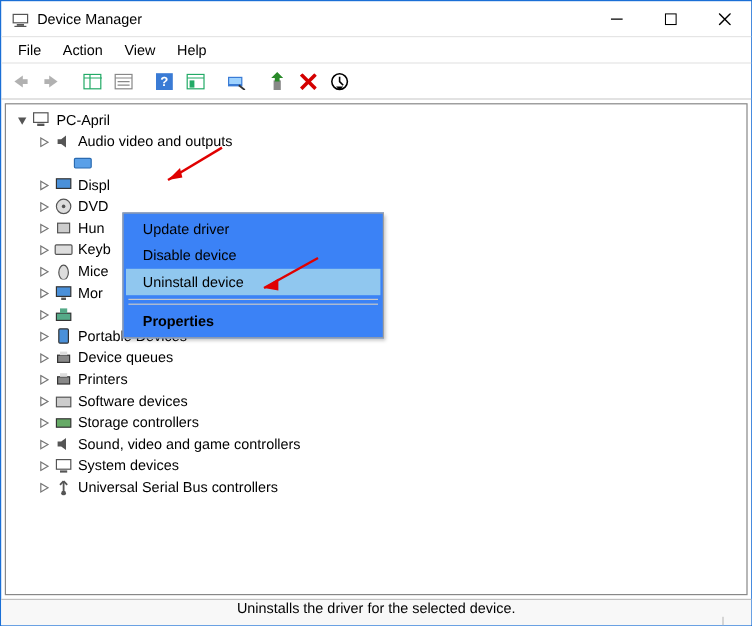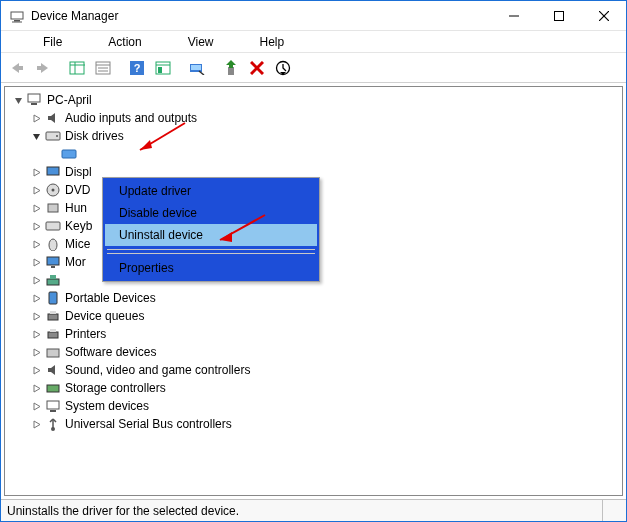--- a/index.html
+++ b/index.html
@@ -39,21 +39,21 @@
     font-family: "Segoe UI Symbol", sans-serif;
   }
   .menubar {
     height: 22px;
     display: flex;
     align-items: center;
     padding: 0 6px;
     gap: 2px;
     border-bottom: 1px solid #e5e5e5;
   }
-  .menubar .mi { padding: 2px 8px; margin-left: 28px; }
+  .menubar .mi { padding: 2px 8px; }
   .toolbar {
     height: 30px;
     display: flex;
     align-items: center;
     padding: 0 4px;
     border-bottom: 1px solid #d0d0d0;
     gap: 0;
   }
   .tb {
     width: 24px; height: 24px;
@@ -84,45 +84,46 @@
   .node-icon { width: 16px; height: 16px; margin-right: 4px; display:inline-flex;align-items:center;justify-content:center;}
   .node-label {}
   .indent { display:inline-block; height:1px; }
   .statusbar {
     height: 22px;
     border-top: 1px solid #c0c0c0;
     display:flex;align-items:center;
     padding: 0 6px;
     font-size: 12px;
     background:#f8f8f8;
+    flex-direction:column;
   }
   .statusbar .sb-right {
     width: 18px; height:100%; border-left:1px solid #c0c0c0; margin-left:auto;
   }
   
   .ctxmenu {
     position: absolute;
     left: 102px;
     top: 177px;
     width: 218px;
-    background: #1d4ed8;
+    background: #3b82f6;
     border: 1px solid #a0a0a0;
     box-shadow: 2px 2px 3px rgba(0,0,0,.25);
     padding: 2px;
     z-index: 10;
   }
   .ctx-item {
     height: 22px;
     display:flex;align-items:center;
     padding: 0 14px;
   }
   .ctx-item.highlight {
     background: #90c7ef;
   }
-  .ctx-item.bold { font-weight: 400; }
+  .ctx-item.bold { font-weight: 700; }
   .ctx-sep {
     height: 1px;
     background: #c8c8c8;
     margin: 3px 2px;
   }
   
   .arrow {
     position: absolute;
     pointer-events: none;
     z-index: 20;
@@ -273,39 +274,24 @@
       <span class="tw">
           <svg width="9" height="9">
             <use href="#tw-closed"></use>
           </svg>
         </span>
       <span class="node-icon">
           <svg width="14" height="14">
             <path d="M2 5 L5 5 L9 2 L9 12 L5 9 L2 9 Z" fill="#555"></path>
           </svg>
         </span>
-      <span class="node-label">Audio inputs and outputs</span>
-    </div>
-
-
-    <div class="row">
-      <span class="indent" style="width:18px"></span>
-      <span class="tw">
-          <svg width="9" height="9">
-            <use href="#tw-open"></use>
-          </svg>
-        </span>
-      <span class="node-icon">
-          <svg width="16" height="12">
-            <rect x="1" y="2" width="14" height="8" rx="1" fill="#ddd" stroke="#555"></rect>
-            <circle cx="12" cy="6" r="1" fill="#555"></circle>
-          </svg>
-        </span>
-      <span class="node-label">Disk drives</span>
-    </div>
+      <span class="node-label">Audio video and outputs</span>
+    </div>
+
+
 
 
     <div class="row" style="position:relative">
       <span class="indent" style="width:50px"></span>
       <span class="node-icon">
           <svg width="16" height="12">
             <rect x="1" y="2" width="14" height="8" rx="1" fill="#5aa0e8" stroke="#2a6ab0"></rect>
           </svg>
         </span>
     </div>
@@ -481,40 +467,40 @@
     </div>
 
     <div class="row">
       <span class="indent" style="width:18px"></span>
       <span class="tw">
           <svg width="9" height="9">
             <use href="#tw-closed"></use>
           </svg>
         </span>
       <span class="node-icon">
+          <svg width="14" height="12">
+            <rect x="1" y="3" width="12" height="7" fill="#6a6" stroke="#333"></rect>
+          </svg>
+        </span>
+      <span class="node-label">Storage controllers</span>
+    </div>
+
+    <div class="row">
+      <span class="indent" style="width:18px"></span>
+      <span class="tw">
+          <svg width="9" height="9">
+            <use href="#tw-closed"></use>
+          </svg>
+        </span>
+      <span class="node-icon">
           <svg width="14" height="14">
             <path d="M2 5 L5 5 L9 2 L9 12 L5 9 L2 9 Z" fill="#555"></path>
           </svg>
         </span>
       <span class="node-label">Sound, video and game controllers</span>
-    </div>
-
-    <div class="row">
-      <span class="indent" style="width:18px"></span>
-      <span class="tw">
-          <svg width="9" height="9">
-            <use href="#tw-closed"></use>
-          </svg>
-        </span>
-      <span class="node-icon">
-          <svg width="14" height="12">
-            <rect x="1" y="3" width="12" height="7" fill="#6a6" stroke="#333"></rect>
-          </svg>
-        </span>
-      <span class="node-label">Storage controllers</span>
     </div>
 
     <div class="row">
       <span class="indent" style="width:18px"></span>
       <span class="tw">
           <svg width="9" height="9">
             <use href="#tw-closed"></use>
           </svg>
         </span>
       <span class="node-icon">

